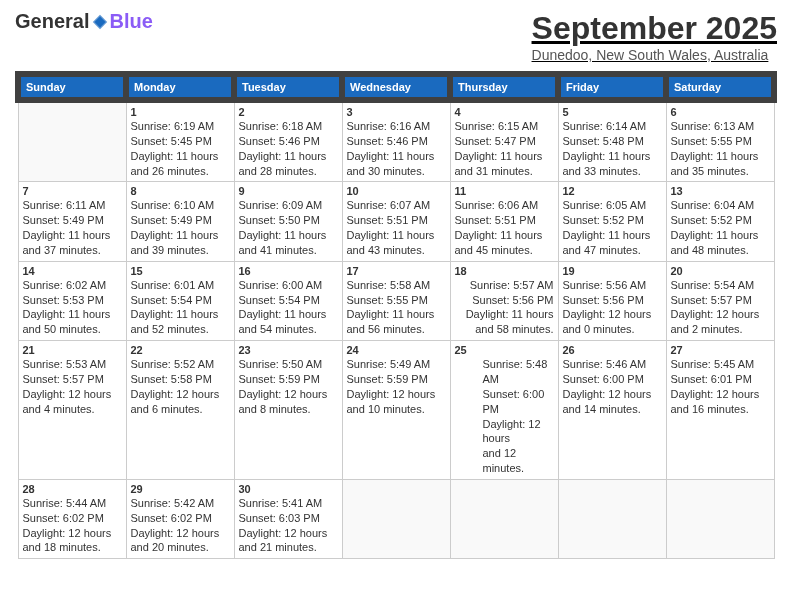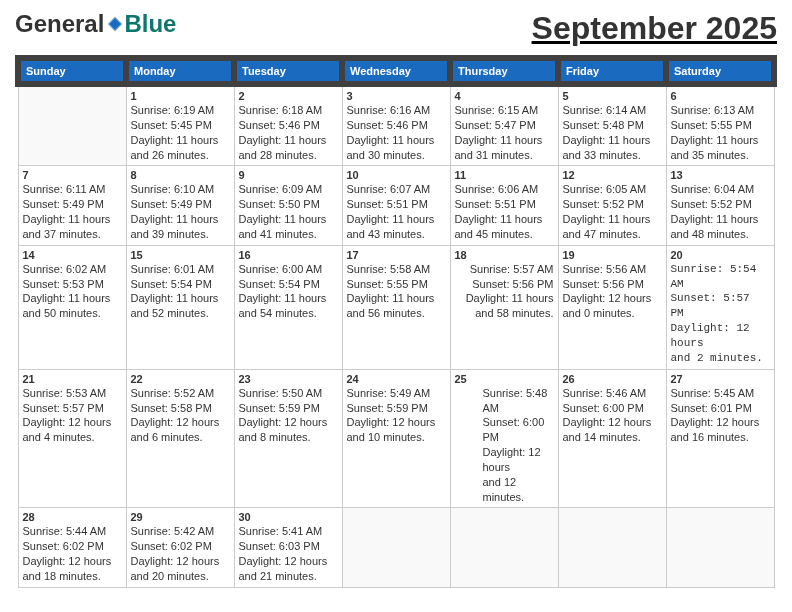--- a/index.html
+++ b/index.html
@@ -22,26 +22,26 @@
       margin-bottom: 8px;
     }
     .logo {
       display: flex;
       flex-direction: column;
       align-items: flex-start;
     }
     .logo-text {
       display: flex;
       align-items: center;
-      font-size: 24px;
+      font-size: 20px;
       font-weight: bold;
       color: #333;
     }
     .logo-general { color: #333; }
-    .logo-blue { color: #0f766e; }
+    .logo-blue { color: #8b5cf6; }
     .logo-icon {
       width: 18px;
       height: 18px;
       margin-left: 2px;
     }
     .title-block {
       text-decoration: underline;
     }
     .month-title {
       font-size: 32px;
@@ -99,20 +99,21 @@
         <span class="logo-general">General</span>
         <svg class="logo-icon" viewBox="0 0 20 20">
           <path d="M10 2 L18 10 L10 18 L2 10 Z" fill="#1a6abf" opacity="0.7"></path>
           <path d="M10 4 L16 10 L10 16 L4 10 Z" fill="#1a6abf"></path>
         </svg>
         <span class="logo-blue">Blue</span>
       </div>
     </div>
     <div class="title-block">
       <div class="month-title">September 2025</div>
+      <div class="subtitle">Dunedoo, New South Wales, Australia</div>
     </div>
   </div>
 
   <table class="calendar">
     <thead>
       <tr>
       <th>Sunday</th>
           <th>Monday</th>
           <th>Tuesday</th>
           <th>Wednesday</th>
@@ -256,21 +257,21 @@
           </td>
           <td>
             <span class="day-num">19</span>
             <div class="day-info" style="white-space: pre-line;">Sunrise: 5:56 AM
 Sunset: 5:56 PM
 Daylight: 12 hours
 and 0 minutes.</div>
           </td>
           <td>
             <span class="day-num">20</span>
-            <div class="day-info" style="white-space: pre-line; font-family: Liberation Mono, monospace;">Sunrise: 5:54 AM
+            <div class="day-info" style="white-space: pre-line;">Sunrise: 5:54 AM
 Sunset: 5:57 PM
 Daylight: 12 hours
 and 2 minutes.</div>
           </td>
         </tr>
         <tr>
           <td>
             <span class="day-num">21</span>
             <div class="day-info" style="white-space: pre-line;">Sunrise: 5:53 AM
 Sunset: 5:57 PM

